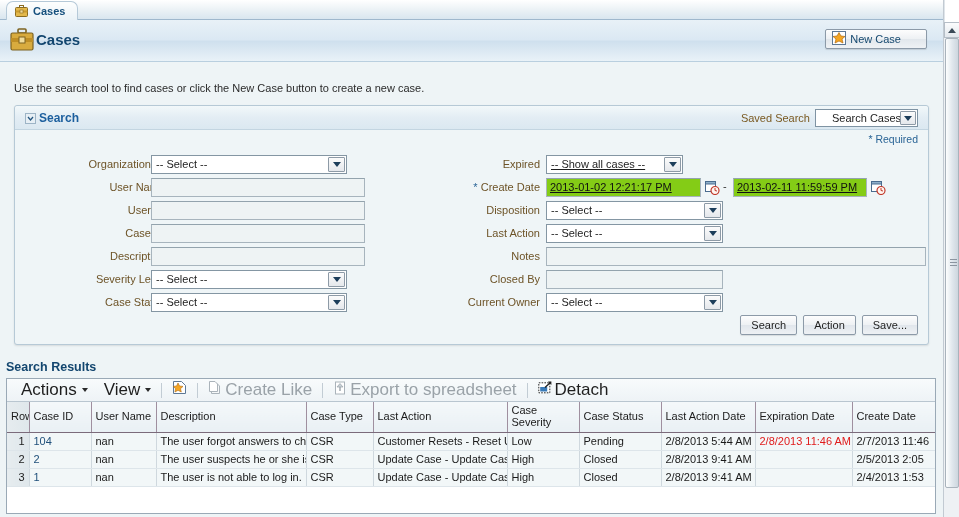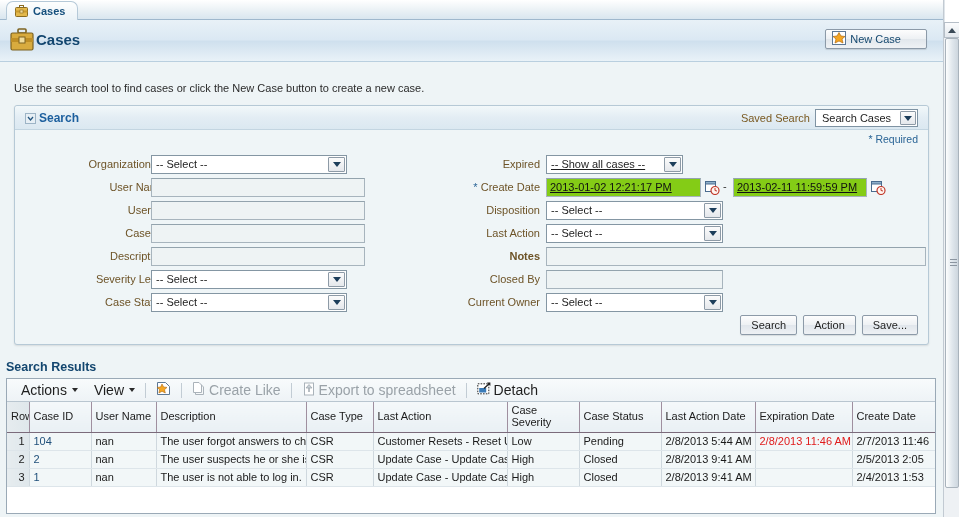--- a/index.html
+++ b/index.html
@@ -79,21 +79,21 @@
   .search-lbl {
     position:absolute; left:24px; top:5px;
     font-size:12px; font-weight:bold; color:#1c5f9e;
   }
   .saved-search-lbl {
     position:absolute; right:118px; top:6px; font-size:11px; color:#7a5a22;
   }
   .saved-search-sel {
     position:absolute; right:10px; top:3px; width:103px; height:18px;
     background:#fff; border:1px solid #7f93a3; display:flex; align-items:center;
-    font-size:11px; color:#1d1d1d; padding-left:6px;
+    font-size:11px; color:#1d1d1d; padding-left:16px;
   }
   .sel-arrow {
     position:absolute; right:1px; top:1px; width:16px; bottom:1px;
     background:linear-gradient(to bottom,#fbfbfb,#e5e8ec);
     border:1px solid #8d9aa6; border-radius:1px;
     display:flex; align-items:center; justify-content:center;
   }
   .caret { width:0;height:0;border-left:4px solid transparent;border-right:4px solid transparent;border-top:5px solid #1c3d5a; }
 
   .required-note {
@@ -135,21 +135,21 @@
   .results-box {
     position:absolute; left:6px; top:378px; width:930px; height:136px;
     background:#fff; border:1px solid #9aa9b6;
   }
   .toolbar {
     position:absolute; left:0; top:0; right:0; height:23px;
     background:linear-gradient(to bottom,#f8fbfc 0%,#eef3f6 100%);
     border-bottom:1px solid #b9c6d0;
     display:flex; align-items:center; padding-left:6px; gap:0;
   }
-  .tb-item { display:flex; align-items:center; gap:3px; padding:0 8px; height:21px; font-size:14px; color:#1e1e1e; white-space:nowrap; }
+  .tb-item { display:flex; align-items:center; gap:3px; padding:0 8px; height:21px; font-size:17px; color:#1e1e1e; white-space:nowrap; }
   .tb-item.dim { color:#9aa2a8; }
   .tb-sep { width:1px; height:15px; background:#c2ccd4; margin:0 2px; }
   .mini-caret { width:0;height:0;border-left:3.5px solid transparent;border-right:3.5px solid transparent;border-top:4px solid #2a2a2a; margin-left:2px; }
 
   
   .tbl { position:absolute; left:0; top:23px; right:0; bottom:0; overflow:hidden; background:#fff; }
   table.grid { border-collapse:collapse; table-layout:fixed; width:930px; }
   table.grid th {
     background:linear-gradient(to bottom,#f4f8fa 0%,#e9f0f4 100%);
     border-right:1px solid #9f8f9f;
@@ -331,21 +331,21 @@
     </div>
 
     <div class="flabel" style="left:380px; top:118px; width:145px;">Last Action</div>
     <div class="fsel" style="left:531px; top:118px; width:177px;">
       <span>-- Select --</span>
       <span class="sel-arrow">
           <i class="caret"></i>
         </span>
     </div>
 
-    <div class="flabel" style="left:380px; top:141px; width:145px;font-weight:bold;">Notes</div>
+    <div class="flabel" style="left:380px; top:141px; width:145px;">Notes</div>
     <div class="ftext" style="left:531px; top:141px; width:380px;"></div>
 
     <div class="flabel" style="left:380px; top:164px; width:145px;">Closed By</div>
     <div class="ftext" style="left:531px; top:164px; width:177px;"></div>
 
     <div class="flabel" style="left:380px; top:187px; width:145px;">Current Owner</div>
     <div class="fsel" style="left:531px; top:187px; width:177px;">
       <span>-- Select --</span>
       <span class="sel-arrow">
           <i class="caret"></i>

